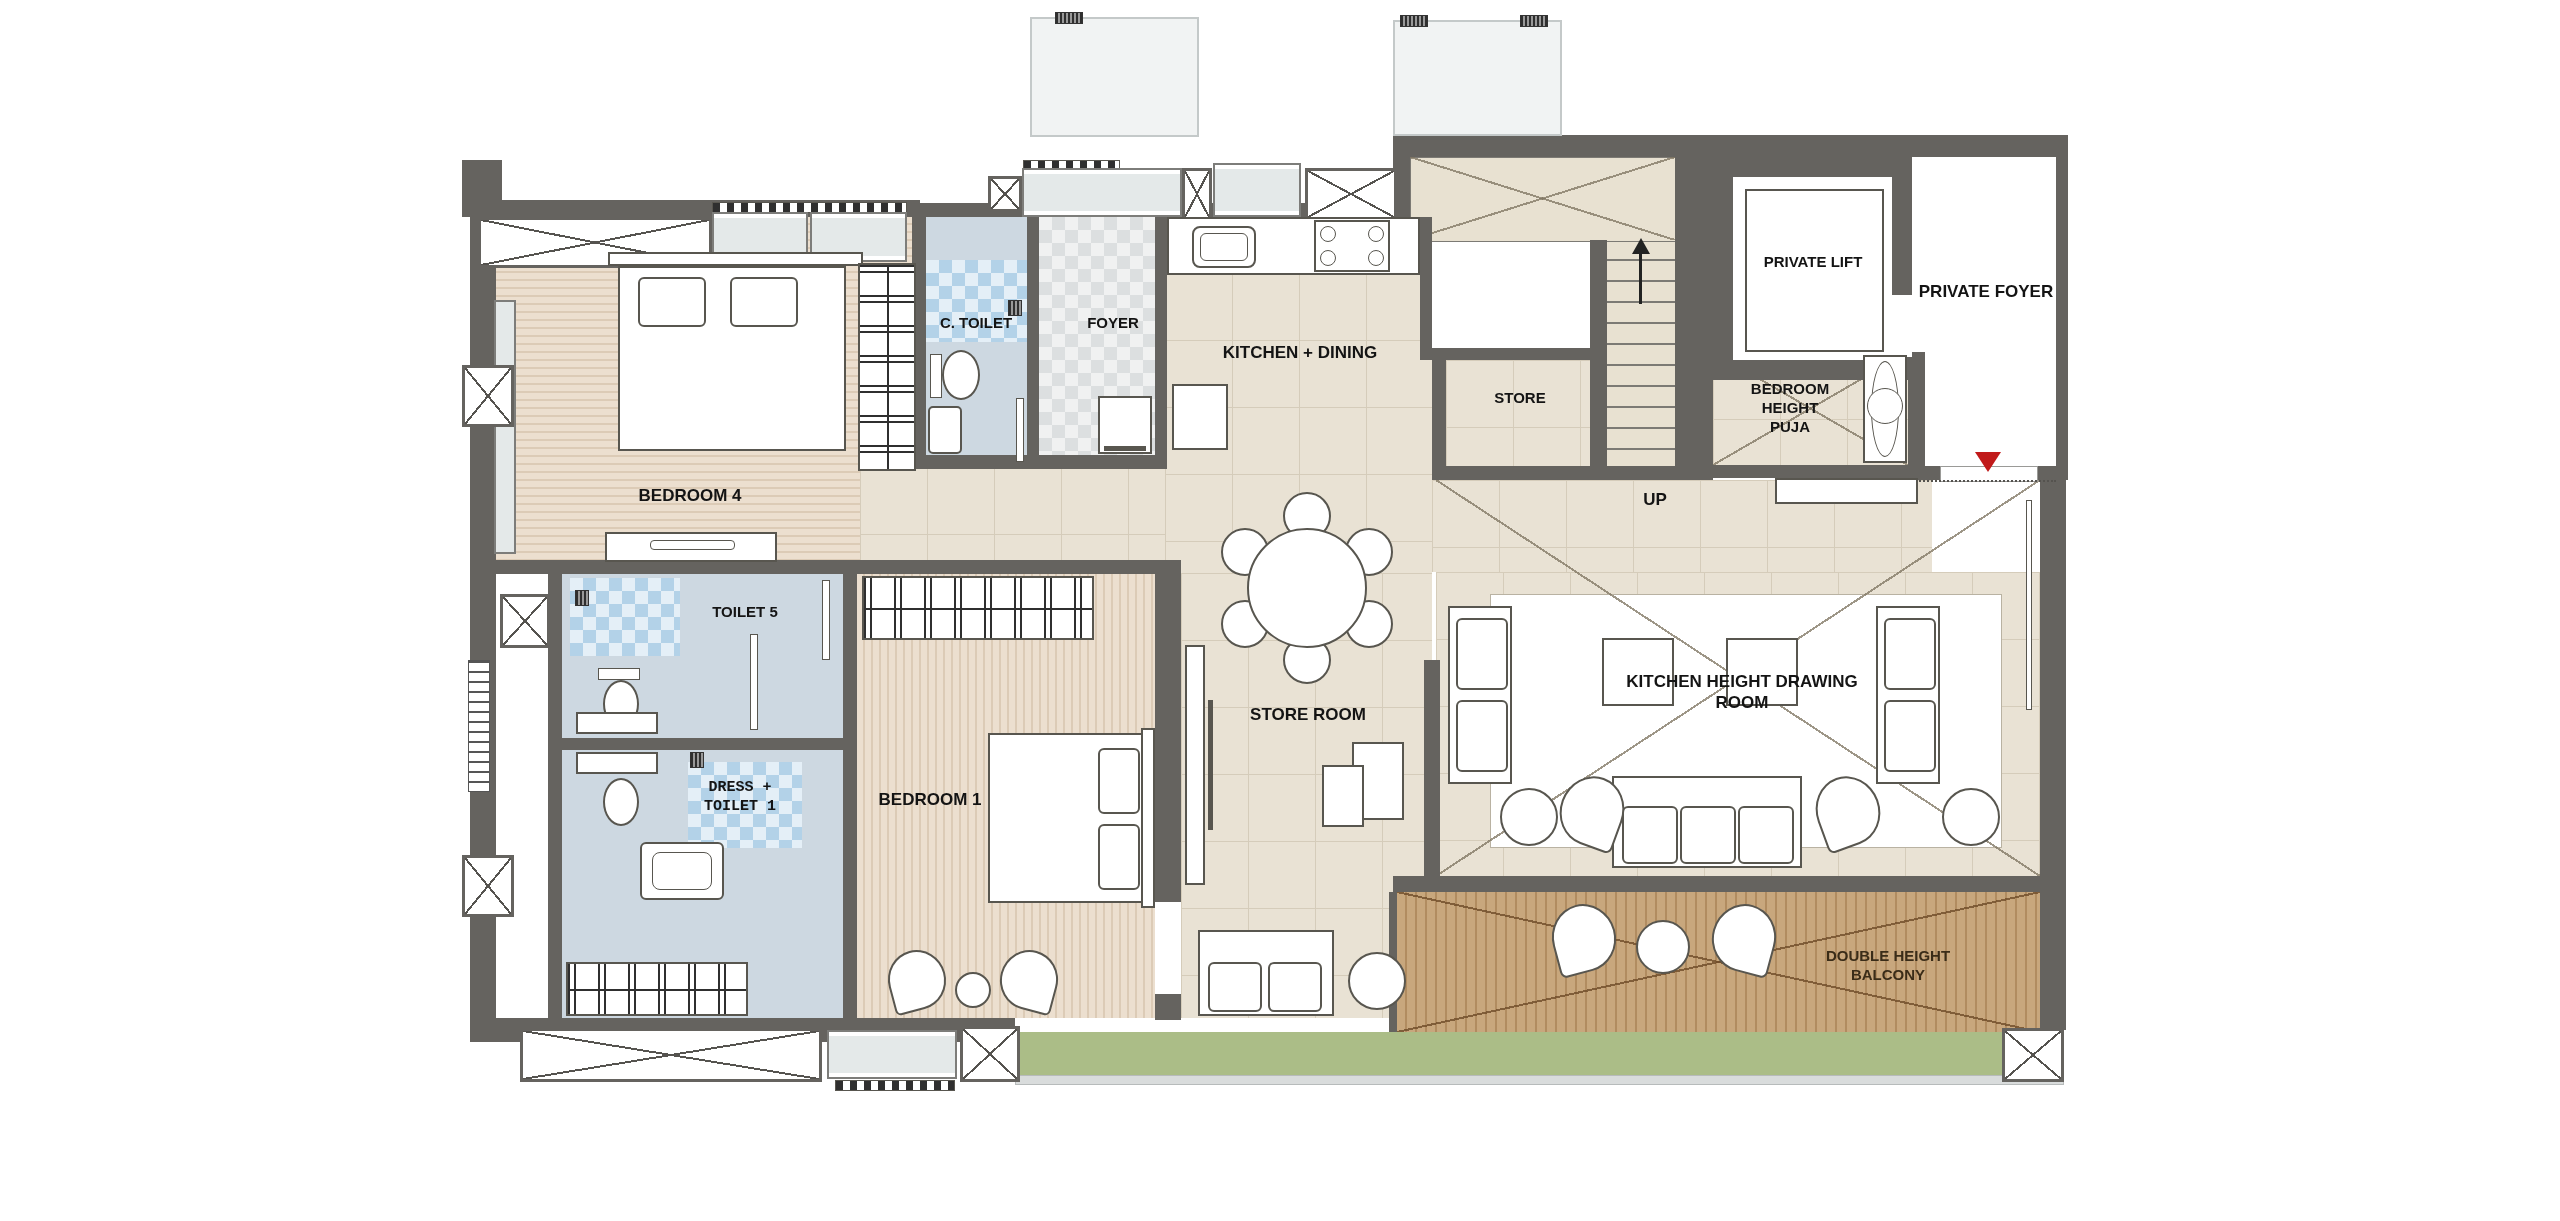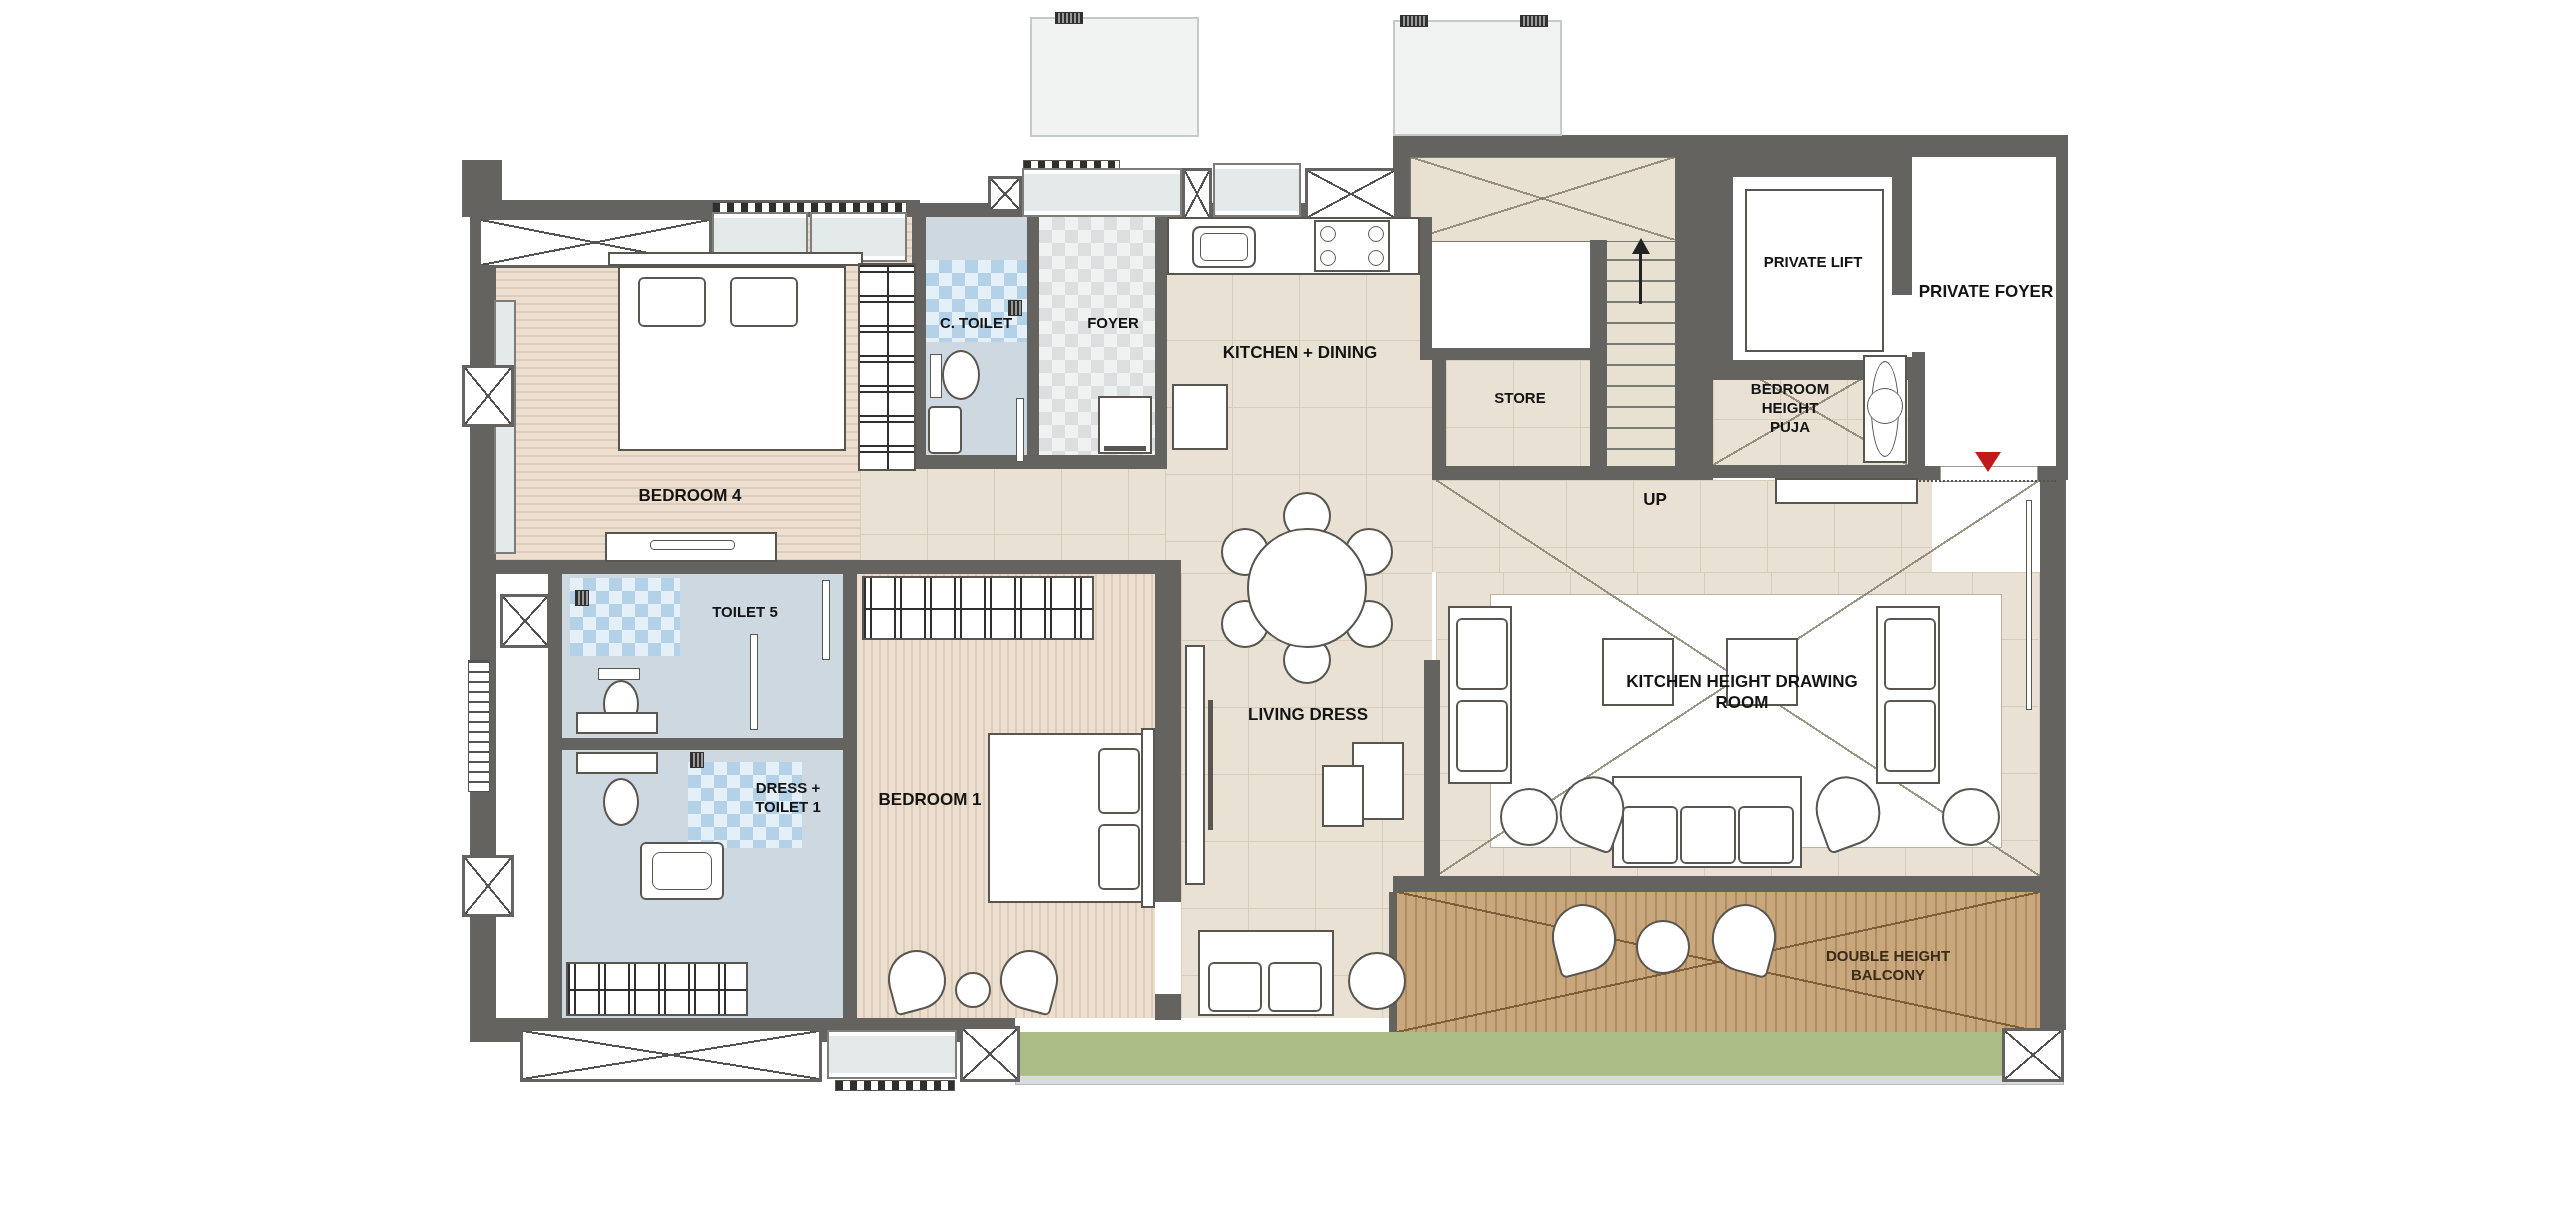--- a/index.html
+++ b/index.html
@@ -260,19 +260,19 @@
   <div class="lbl" style="left:690px;top:496px;">BEDROOM 4</div>
   <div class="lbl small" style="left:976px;top:323px;">C. TOILET</div>
   <div class="lbl small" style="left:1113px;top:323px;">FOYER</div>
   <div class="lbl" style="left:1300px;top:353px;">KITCHEN + DINING</div>
   <div class="lbl small" style="left:1520px;top:398px;">STORE</div>
   <div class="lbl" style="left:1655px;top:500px;">UP</div>
   <div class="lbl small wrap" style="left:1813px;top:262px;width:100px;">PRIVATE LIFT</div>
   <div class="lbl" style="left:1986px;top:292px;">PRIVATE FOYER</div>
   <div class="lbl small wrap" style="left:1790px;top:408px;width:100px;">BEDROOM HEIGHT PUJA</div>
   <div class="lbl small" style="left:745px;top:612px;">TOILET 5</div>
-  <div class="lbl small wrap" style="left:788px;top:798px;width:110px;">DRESS + TOILET 1</div>
+  <div class="lbl small wrap" style="left:740px;top:798px;width:110px;font-family:Liberation Mono, monospace;">DRESS + TOILET 1</div>
   <div class="lbl" style="left:930px;top:800px;">BEDROOM 1</div>
-  <div class="lbl" style="left:1308px;top:715px;">LIVING DRESS</div>
+  <div class="lbl" style="left:1308px;top:715px;">STORE ROOM</div>
   <div class="lbl wrap" style="left:1742px;top:692px;width:260px;">KITCHEN HEIGHT DRAWING ROOM</div>
   <div class="lbl small wrap" style="left:1888px;top:966px;width:190px;color:#3a2c18;">DOUBLE HEIGHT BALCONY</div>
 
 </div>
 
 </body></html>

